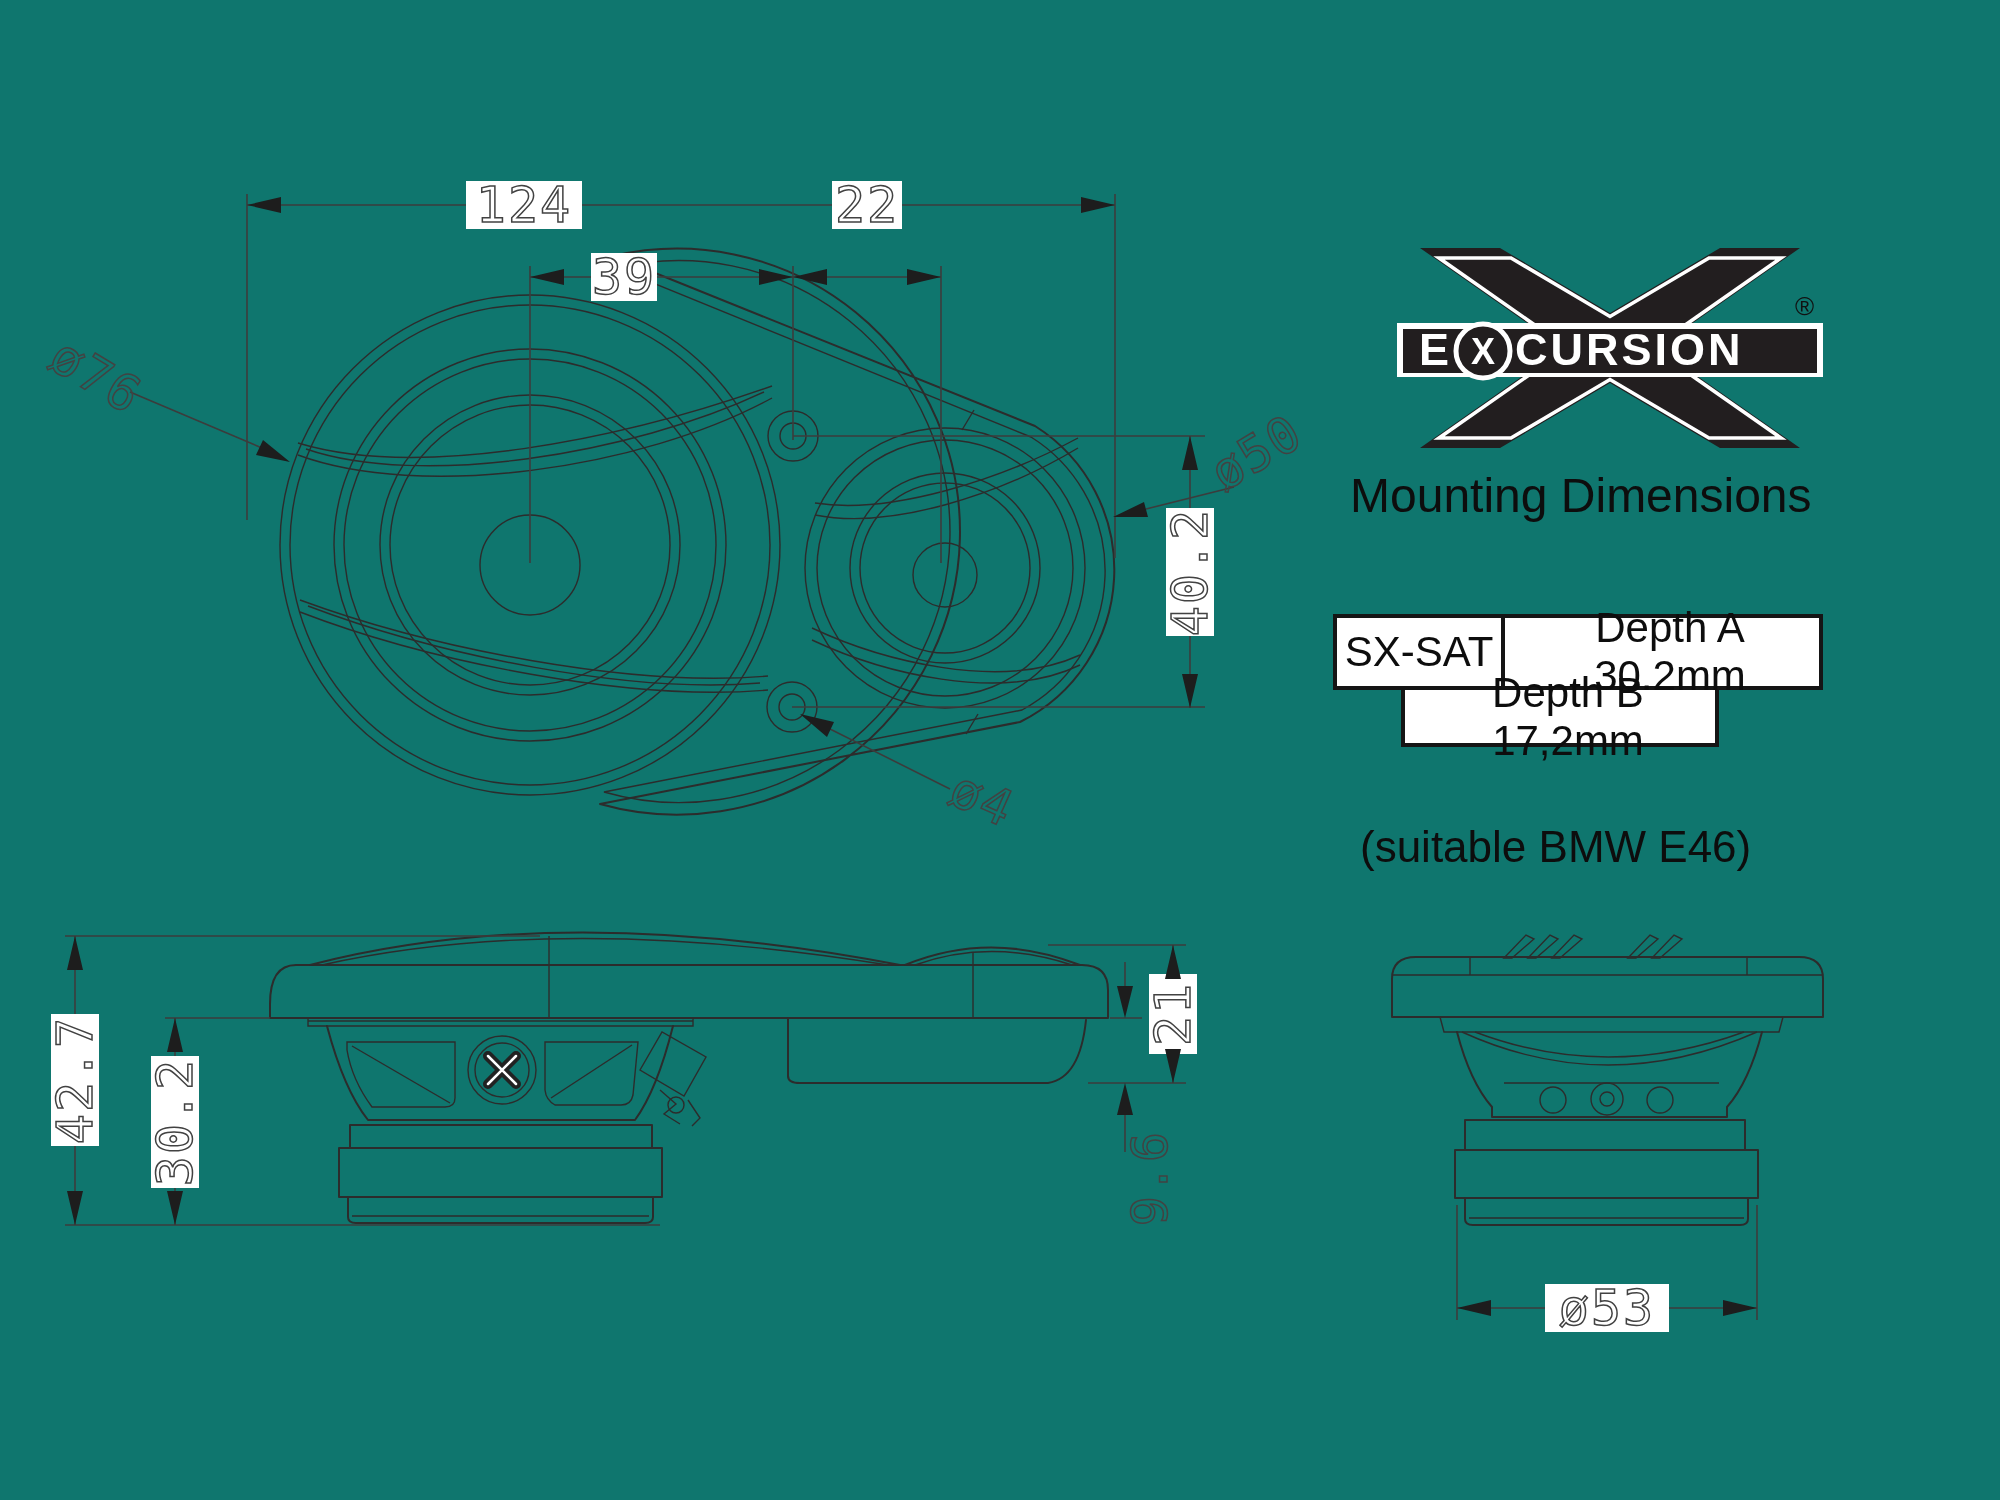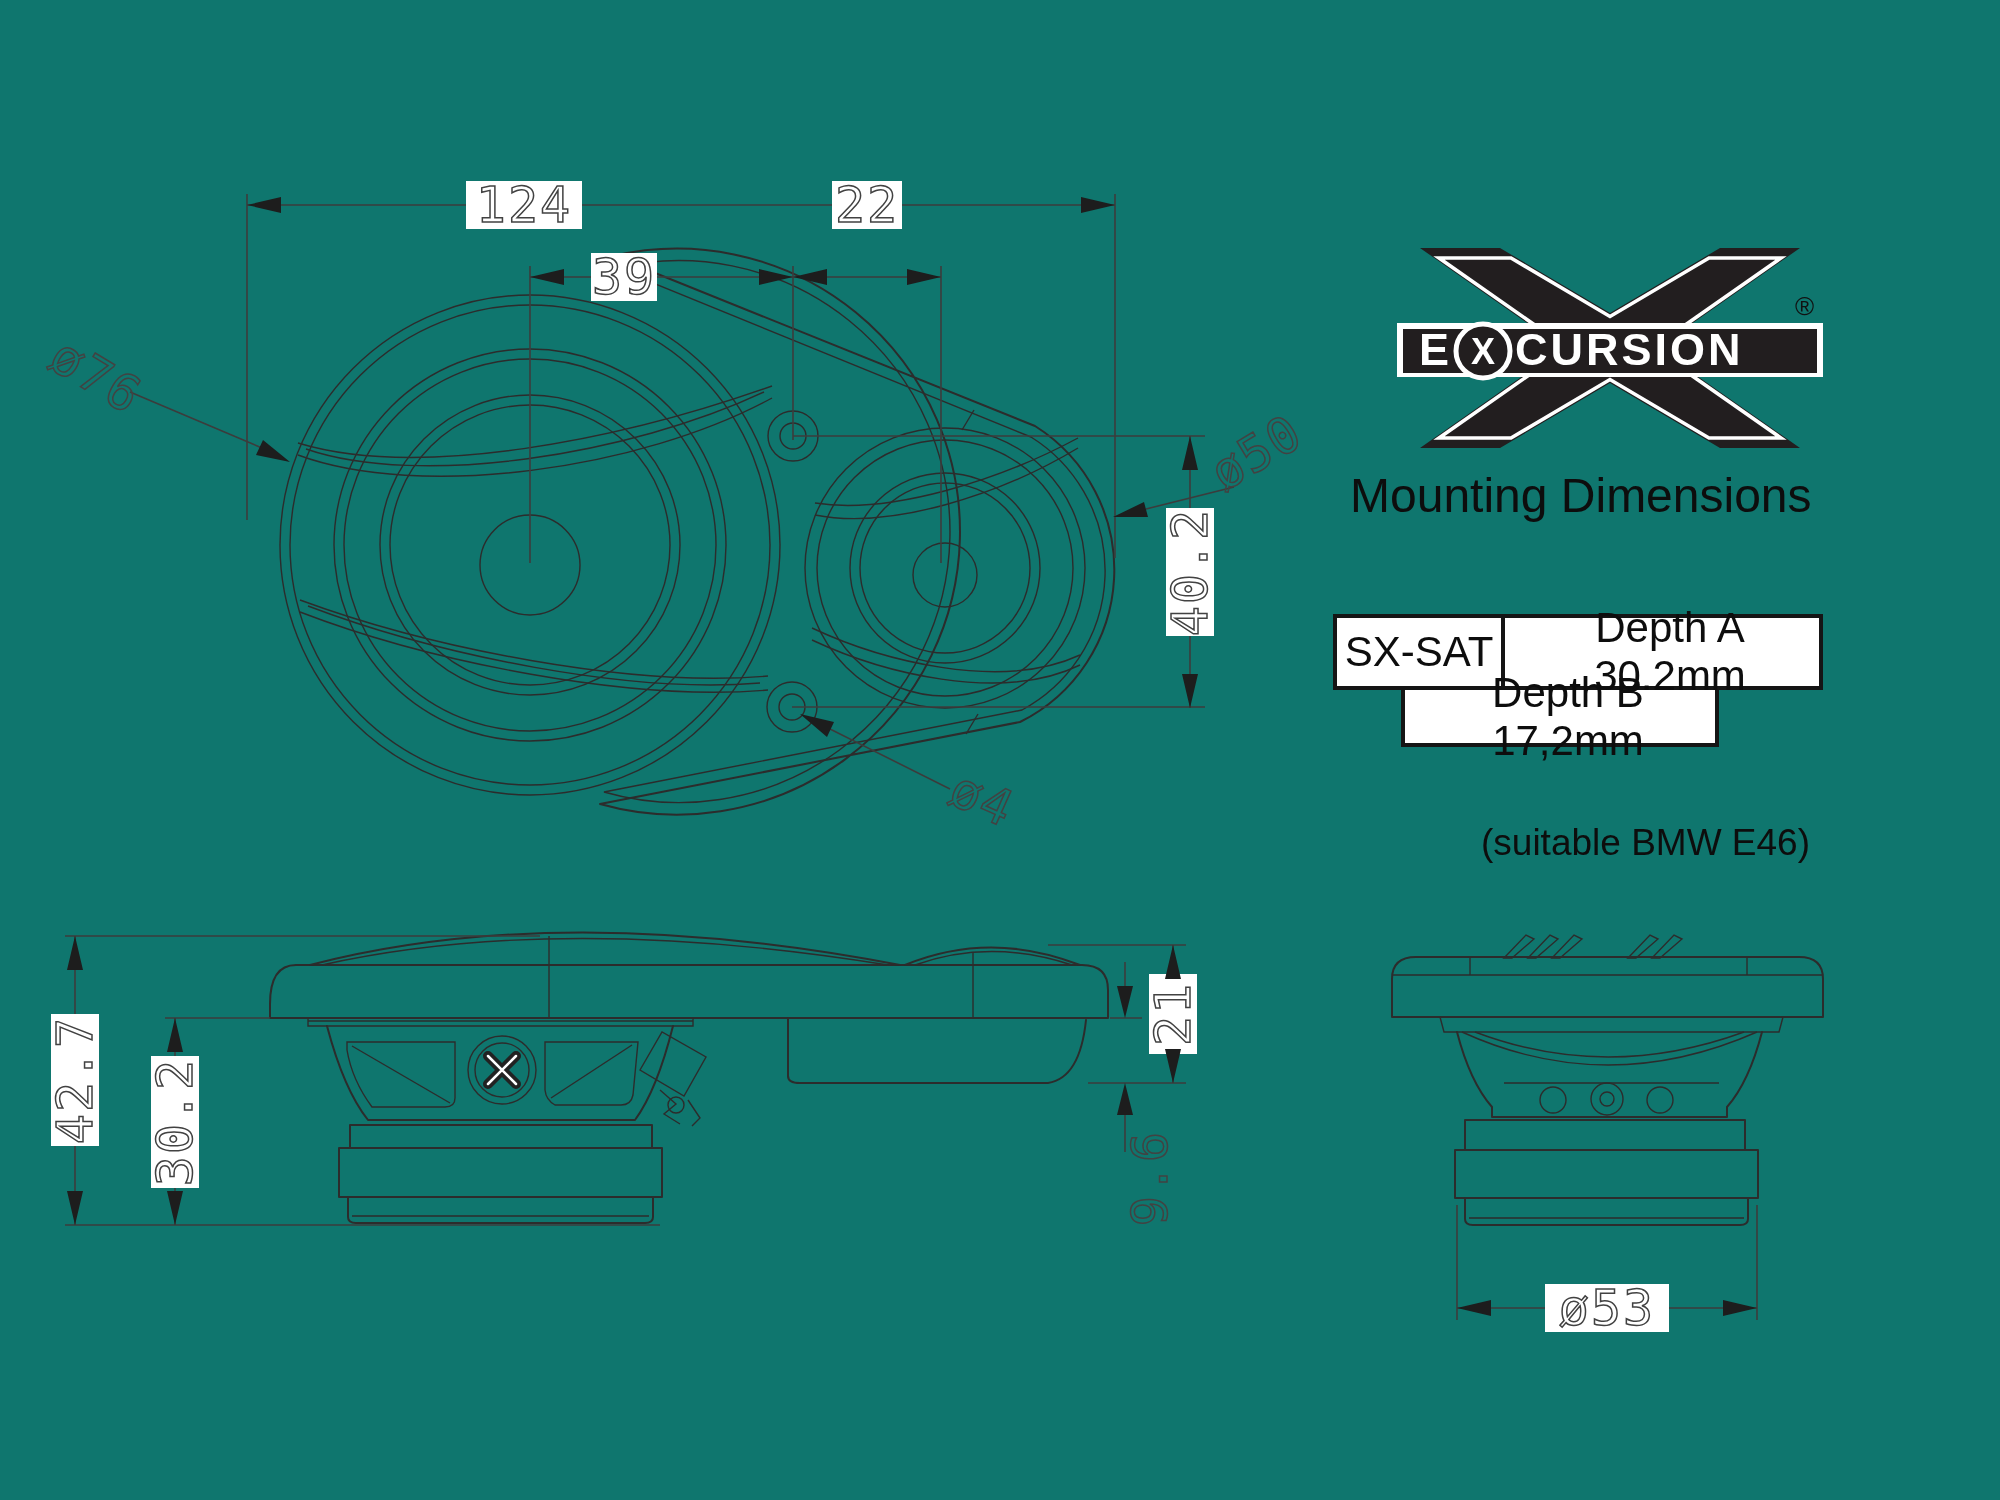--- a/index.html
+++ b/index.html
@@ -19,22 +19,22 @@
   .logo-box{position:absolute;left:1395px;top:243px;width:430px;height:215px;}
   .title{position:absolute;left:1350px;top:468px;width:470px;text-align:left;
          font-size:48px;color:#0d0d0d;letter-spacing:0px;}
   .spec-table{position:absolute;left:1333px;top:614px;color:#0d0d0d;}
   .spec-table .r{display:flex;}
   .spec-table .cell{box-sizing:border-box;border:4px solid #151515;display:flex;align-items:center;
                     font-size:42px;background:#fff;}
   .spec-table .model{width:172px;height:76px;justify-content:center;}
   .spec-table .depth{width:318px;height:76px;padding-left:16px;border-left:none;text-align:center;}
   .spec-table .row2 .depth{border-top:none;height:57px;margin-left:68px;border-left:4px solid #151515;}
-  .note{position:absolute;left:1360px;top:822px;width:450px;text-align:right;
-        font-size:37px;color:#0d0d0d;}
+  .note{position:absolute;left:1360px;top:822px;width:450px;text-align:left;
+        font-size:44px;color:#0d0d0d;}
   
   .logo-word{font-family:"Liberation Sans",sans-serif;font-weight:bold;font-size:45px;
              letter-spacing:3px;fill:#ffffff;}
   .logo-xletter{font-family:"Liberation Sans",sans-serif;font-weight:bold;font-size:36px;fill:#ffffff;text-anchor:middle;}
   .logo-reg{font-family:"Liberation Sans",sans-serif;font-size:26px;fill:#111;}
 </style>
 </head>
 <body>
 
 <div id="stage">

